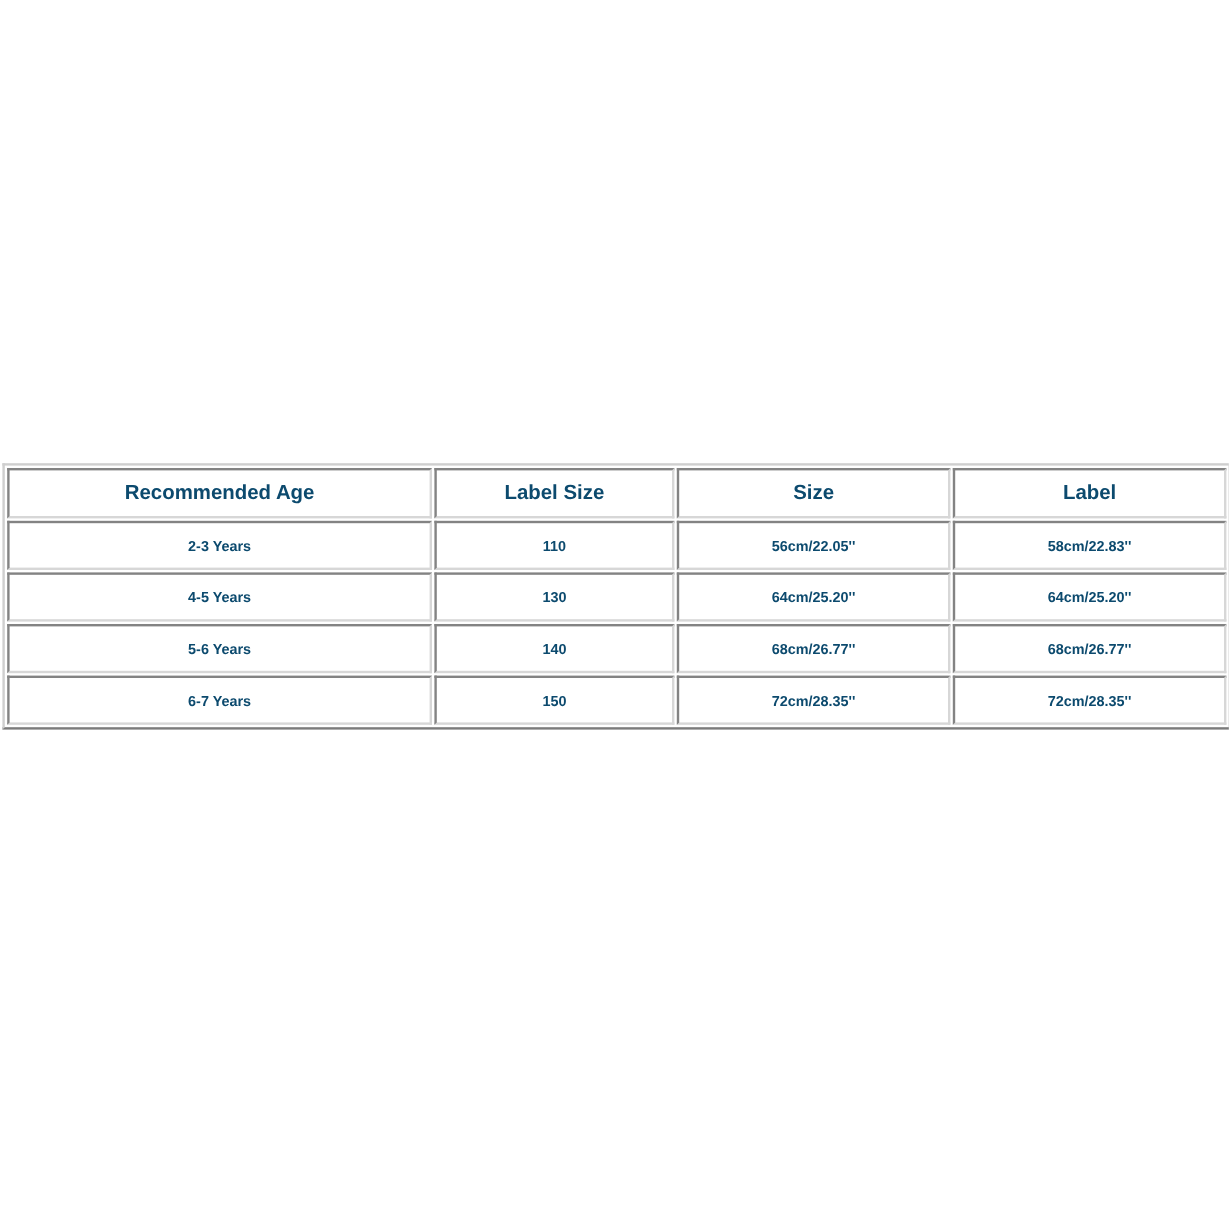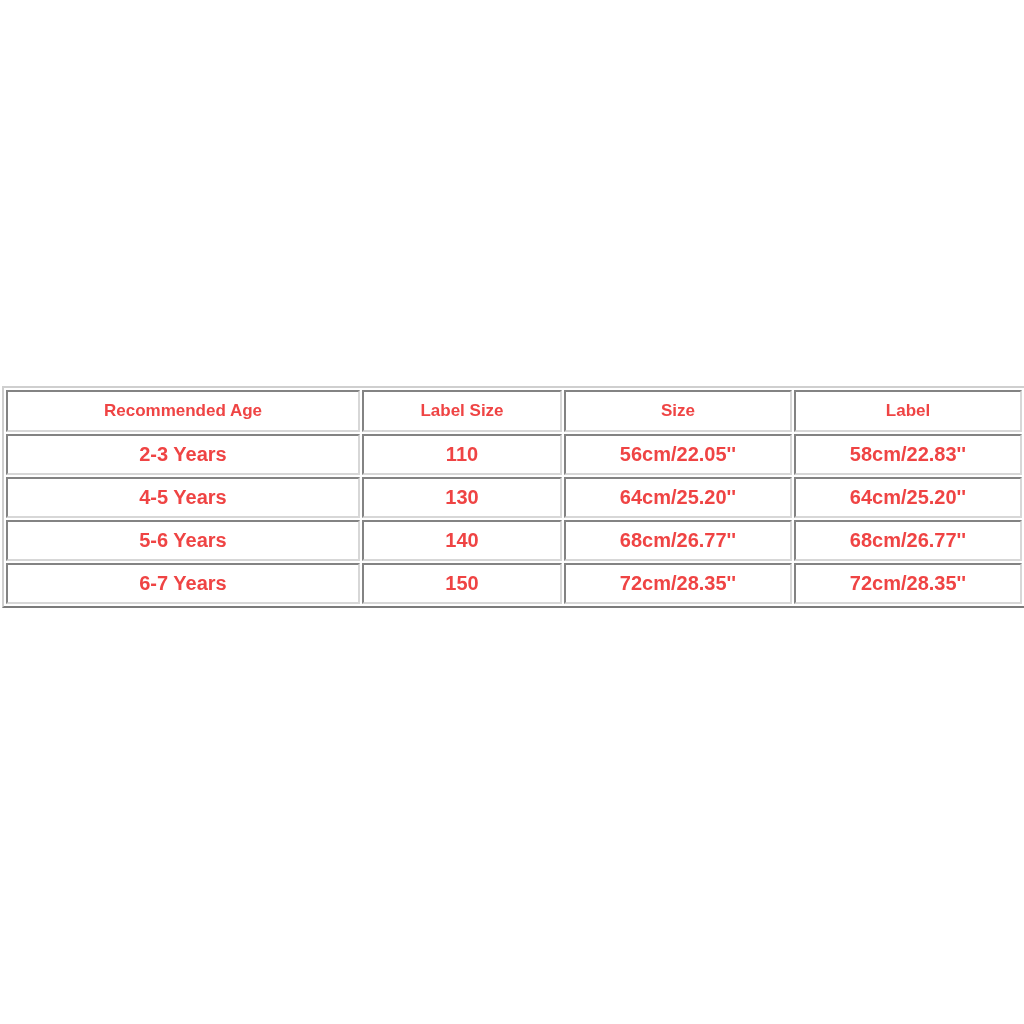--- a/index.html
+++ b/index.html
@@ -36,34 +36,34 @@
     border: 2px outset #cfcfcf;
     background: #ffffff;
     table-layout: fixed;
   }
 
   table.size-chart td {
     border: 2px inset #d7d7d7;
     background: #ffffff;
     text-align: center;
     vertical-align: middle;
-    color: #ef4444;
+    color: #0c4a6e;
     font-weight: bold;
     font-family: "Liberation Sans", sans-serif;
     padding: 0;
   }
 
   table.size-chart tr.header-row td {
     height: 38px;
     font-size: 17px;
   }
 
   table.size-chart tr.data-row td {
     height: 37px;
-    font-size: 20px;
+    font-size: 12px;
   }
 
   
   .col-age    { width: 354px; }
   .col-label  { width: 200px; }
   .col-bust   { width: 228px; }
   .col-length { width: 228px; }
 </style>
 </head>
 <body>

